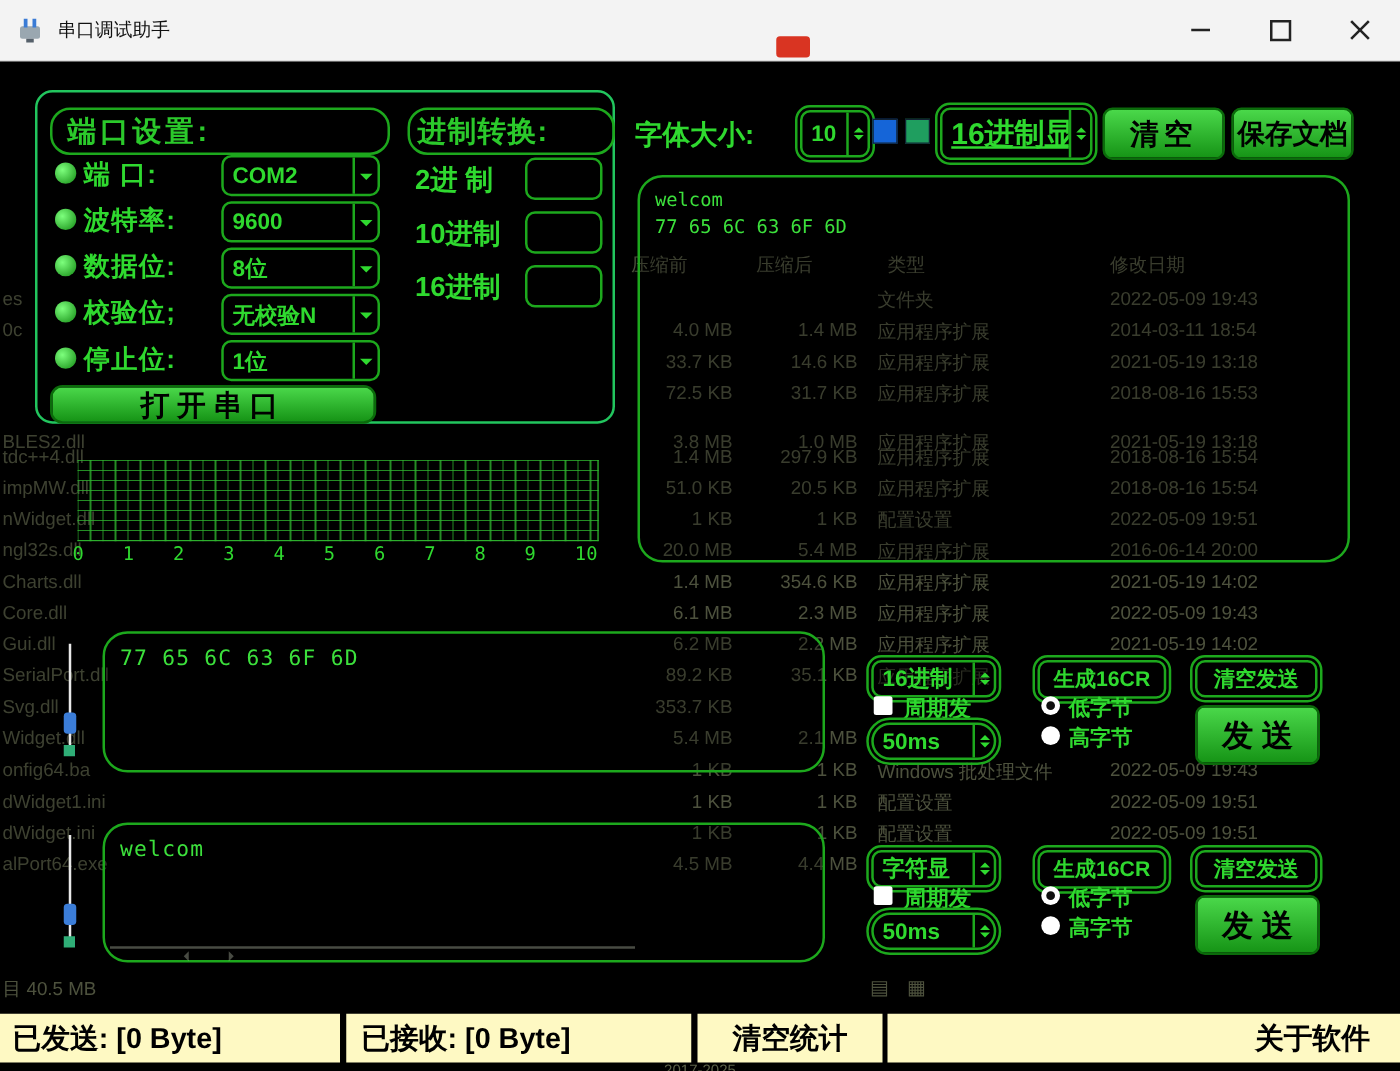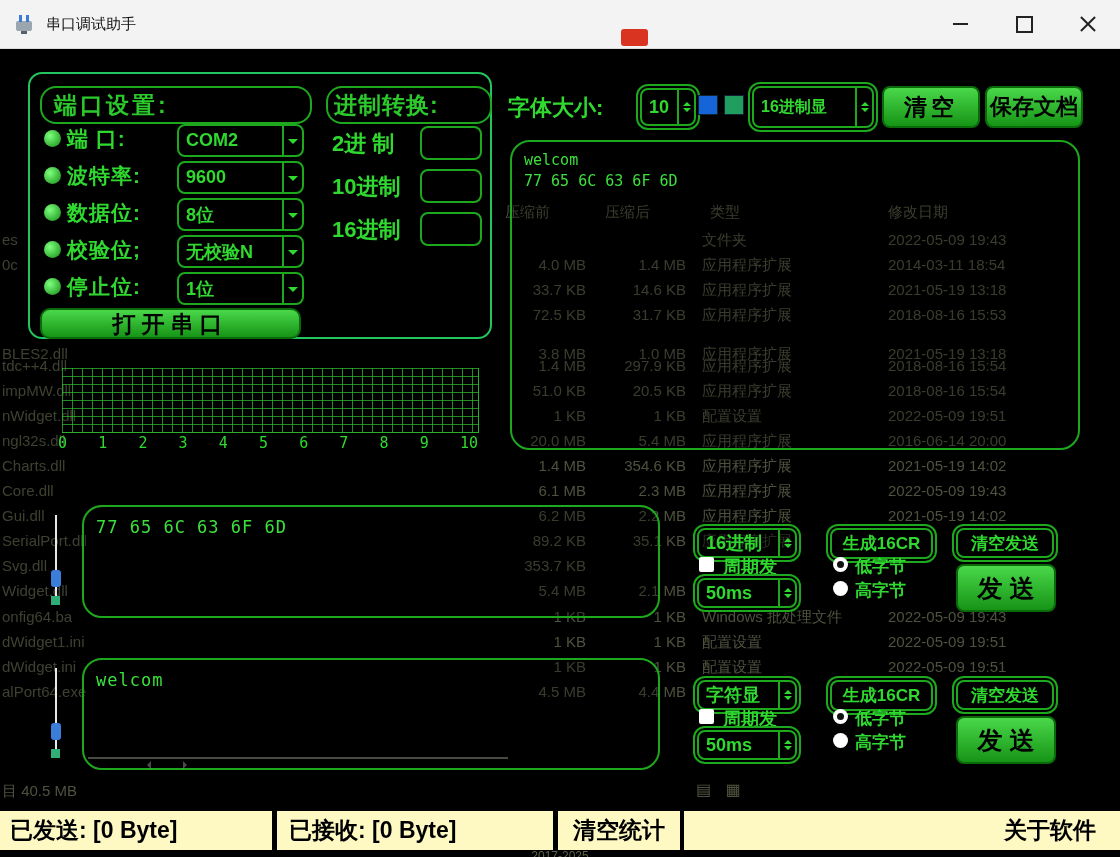--- a/index.html
+++ b/index.html
@@ -68,21 +68,21 @@
   .conv-input{position:absolute;left:390px;width:58px;height:30px;border:2px solid #1da81d;border-radius:8px;background:rgba(0,0,0,.5);}
   #open-btn{left:10px;top:234px;width:257px;height:27px;font-size:23px;line-height:40px;letter-spacing:6px;border-radius:10px;}
 
   
   .tb-label{position:absolute;left:508px;top:93px;font-size:22px;font-weight:bold;color:#2fd92f;z-index:5;}
   #font-spin{left:640px;top:88px;width:52px;height:34px;z-index:5;}
   .swatch{position:absolute;top:95px;width:18px;height:18px;z-index:5;border:1px solid #123;}
   #swatch1{left:698px;}
   #swatch2{left:724px;}
   #display-dd{left:752px;top:86px;width:118px;height:38px;z-index:5;}
-  #display-dd .dd-text{font-size:16px;}
+  #display-dd .dd-text{font-size:24px;text-decoration:underline;}
   #clear-btn{left:882px;top:86px;width:94px;height:38px;font-size:23px;letter-spacing:4px;z-index:5;}
   #save-btn{left:985px;top:86px;width:94px;height:38px;font-size:22px;z-index:5;}
 
   
   .term{position:absolute;z-index:5;border:2px solid #1da81d;border-radius:20px;background:rgba(0,0,0,.25);overflow:hidden;}
   #term-recv{left:510px;top:140px;width:570px;height:310px;padding:8px 12px;box-sizing:border-box;}
   #term-send1{left:82px;top:505px;width:578px;height:113px;padding:10px 12px;box-sizing:border-box;}
   #term-send2{left:82px;top:658px;width:578px;height:112px;padding:10px 12px;box-sizing:border-box;}
   .tline{font-family:"DejaVu Sans Mono",monospace;color:#3ce03c;font-size:15px;line-height:21px;white-space:pre;}
   .tline-big{font-family:"DejaVu Sans Mono",monospace;color:#3ce03c;font-size:17px;letter-spacing:1px;white-space:pre;}
@@ -104,37 +104,37 @@
   .vdot{position:absolute;left:1px;top:81px;width:9px;height:9px;background:#2fae77;}
 
   
   .send-group{position:absolute;left:697px;width:356px;height:112px;z-index:6;}
   #send-group-0{top:528px;}
   #send-group-1{top:680px;}
   .sg-mode{left:0;top:0;width:96px;height:26px;}
   .checkbox{position:absolute;width:15px;height:15px;background:#fff;border-radius:2px;}
   .sg-check{left:2px;top:29px;}
   .sg-period{position:absolute;left:26px;top:27px;font-size:18px;font-weight:bold;color:#2fd92f;white-space:nowrap;}
-  .sg-interval{left:0;top:50px;width:96px;height:26px;}
+  .sg-interval{left:0;top:50px;width:96px;height:26px;border-radius:15px;}
   .sg-crc{left:133px;top:0;width:99px;height:27px;font-size:17px;}
   .radio{position:absolute;width:15px;height:15px;border-radius:50%;background:#fff;}
   .radio.sel::after{content:"";position:absolute;left:4px;top:4px;width:7px;height:7px;border-radius:50%;background:#111;}
   .sg-r1{left:136px;top:29px;}
   .sg-low{position:absolute;left:158px;top:27px;font-size:17px;font-weight:bold;color:#2fd92f;white-space:nowrap;}
   .sg-r2{left:136px;top:53px;}
   .sg-high{position:absolute;left:158px;top:51px;font-size:17px;font-weight:bold;color:#2fd92f;white-space:nowrap;}
   .sg-clear{left:259px;top:0;width:94px;height:26px;font-size:17px;}
   .sg-send{left:259px;top:36px;width:96px;height:44px;font-size:25px;}
 
   
   .statusbar{position:absolute;left:0;top:811px;width:100%;height:39px;display:flex;z-index:10;background:#000;}
   .sb-seg{background:#fef9c3;color:#000;font-size:23px;font-weight:bold;display:flex;align-items:center;white-space:nowrap;overflow:hidden;}
   #sb-sent{width:262px;padding-left:10px;margin-right:5px;}
   #sb-recv{width:264px;padding-left:12px;margin-right:5px;}
-  #sb-clear{width:122px;justify-content:center;margin-right:4px;}
+  #sb-clear{width:148px;justify-content:center;margin-right:4px;}
   #sb-rest{flex:1;justify-content:flex-end;padding-right:24px;}
 </style>
 </head>
 <body>
 
 <div class="window">
 
   <div class="bg-layer">
     <div>
       <span class="bg-h" style="left:505px">压缩前</span>

